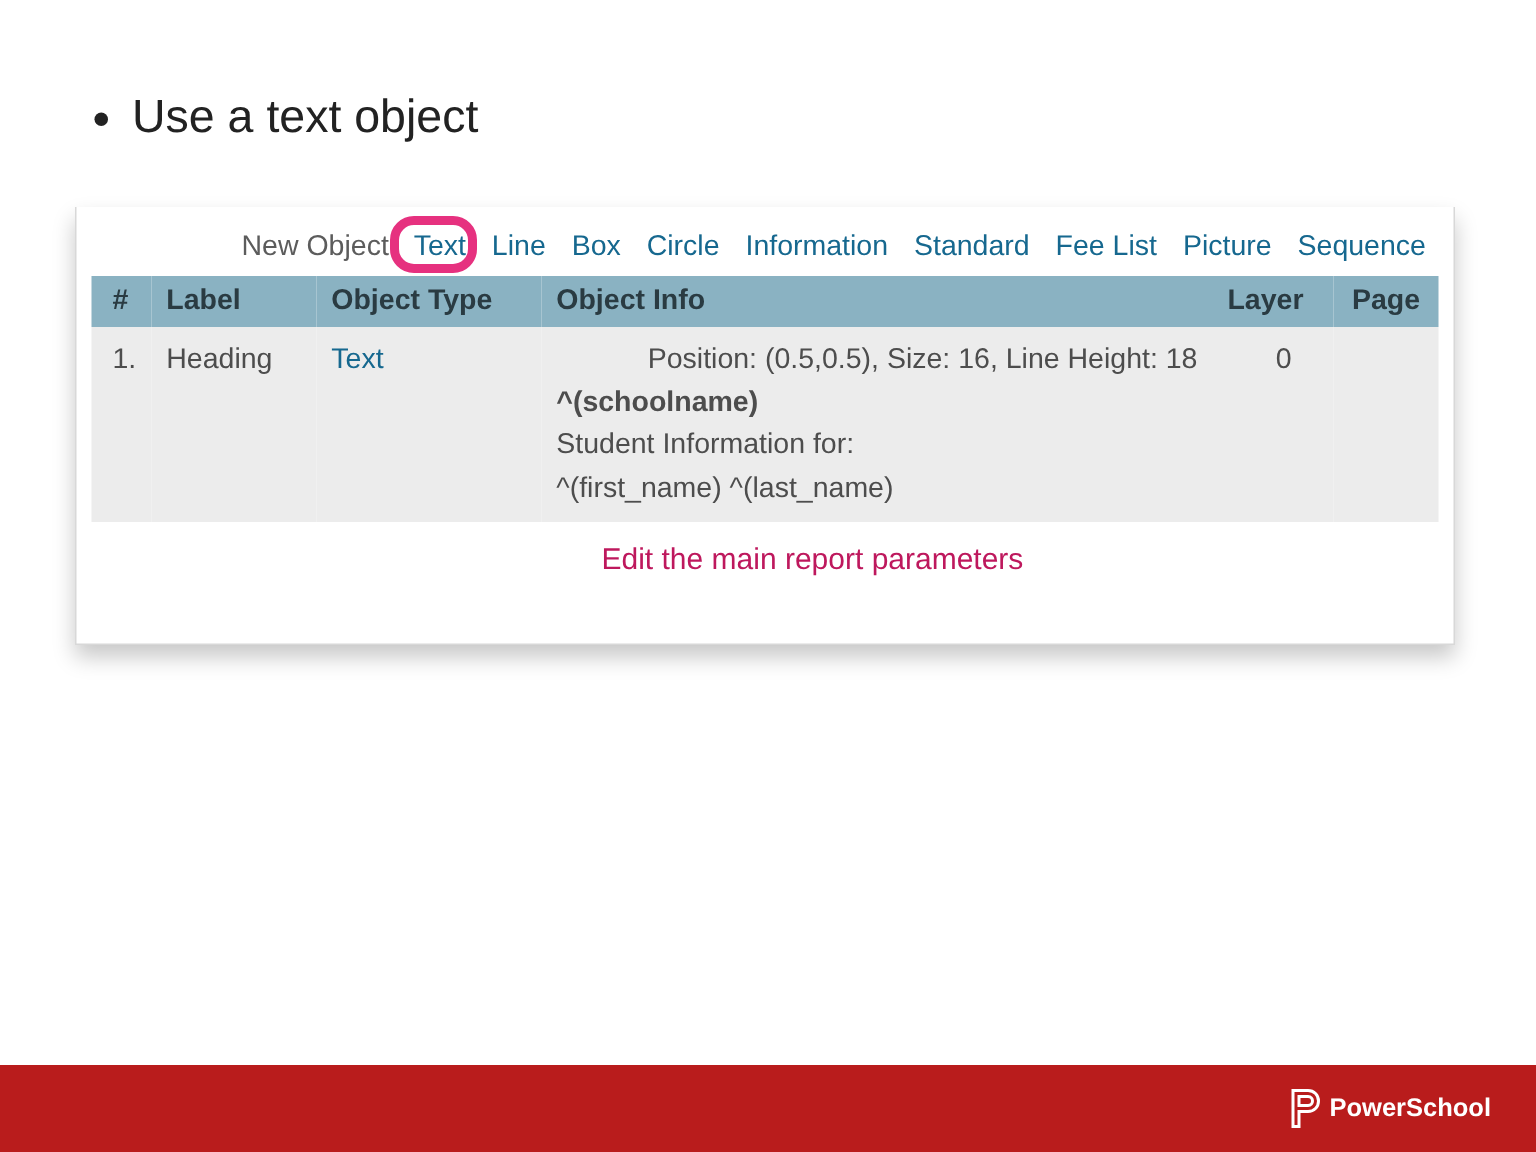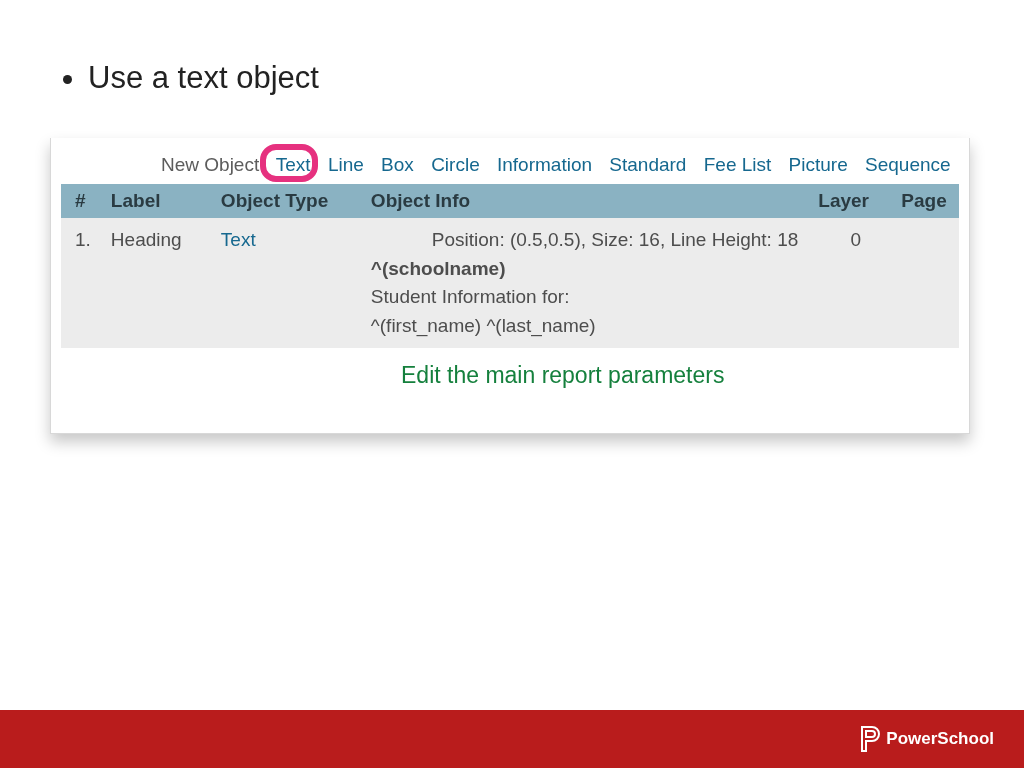--- a/index.html
+++ b/index.html
@@ -98,22 +98,22 @@
     .info-line1 { display: block; text-align: right; }
     .info-line2 { display: block; font-weight: 600; }
     .info-line3 { display: block; }
     .info-line4 { display: block; }
     .actions {
       text-align: left;
       padding: 10px 0 0 340px;
     }
     .actions a {
       display: block;
-      color: #15803d;
-      font-size: 23px;
+      color: #be185d;
+      font-size: 20px;
       text-decoration: none;
       margin: 4px 0;
     }
     .footer-bar {
       position: absolute;
       left: 0;
       bottom: 0;
       width: 100%;
       height: 58px;
       background: #b91c1c;

